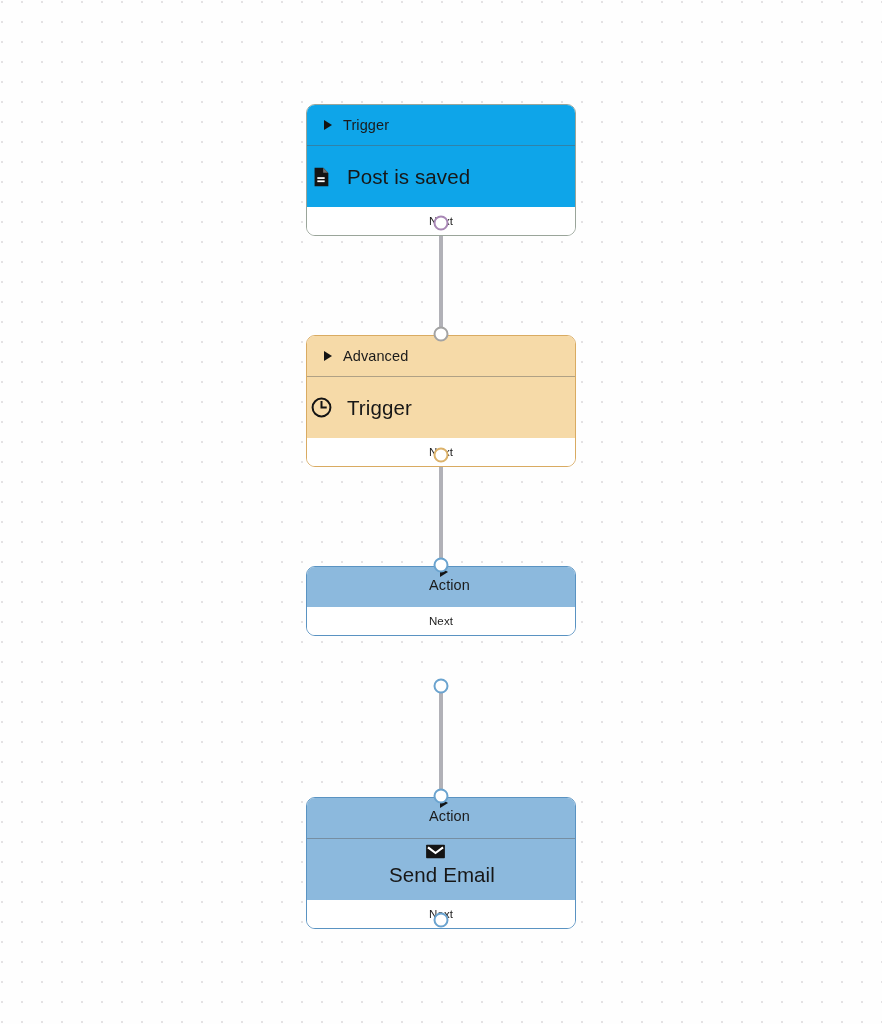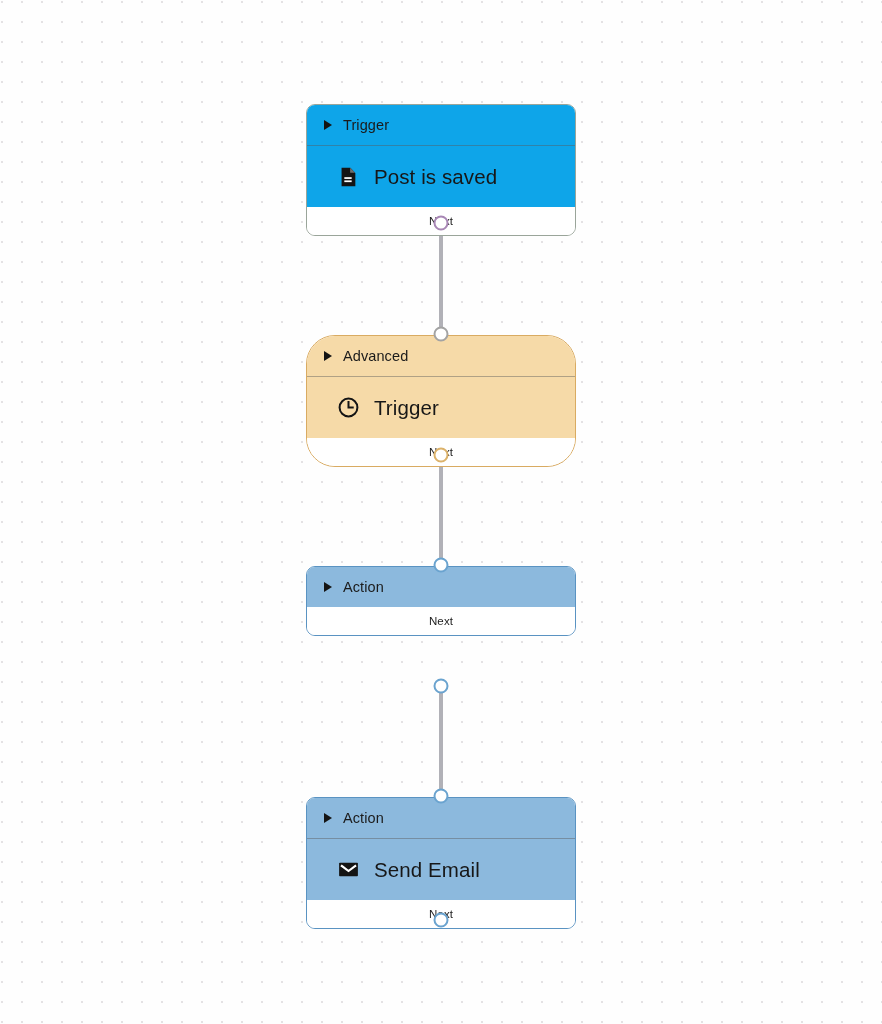--- a/index.html
+++ b/index.html
@@ -69,21 +69,21 @@
     border-left: 8px solid #141414;
     border-top: 5.5px solid transparent;
     border-bottom: 5.5px solid transparent;
     margin-right: 11px;
     flex: none;
   }
   .node-body {
     height: 62px;
     display: flex;
     align-items: center;
-    padding-left: 29px;
+    padding-left: 2px;
     border-top: 1.2px solid rgba(90,90,90,0.45);
   }
   .node-icon {
     width: 24px;
     height: 24px;
     flex: none;
     margin-right: 14px;
     display: flex;
     align-items: center;
     justify-content: center;
@@ -105,24 +105,24 @@
     letter-spacing: 0.15px;
   }
 
   
   .theme-trigger .node-header,
   .theme-trigger .node-body { background: #0ea5e9; }
   .theme-trigger { border-color: #9aa59a; }
 
   .theme-advanced .node-header,
   .theme-advanced .node-body { background: #f6daa8; }
-  .theme-advanced { border-color: #d9ab62; border-radius: 29px; }
+  .theme-advanced { border-color: #d9ab62; }
 
   .theme-action .node-header,
-  .theme-action .node-body { background: #8cb9dd; }
+  .theme-action .node-body { background: #8cb9dd; flex-direction: column; }
   .theme-action { border-color: #5a93c2; }
 
   
   .handle {
     position: absolute;
     width: 15px;
     height: 15px;
     border-radius: 50%;
     background: #ffffff;
     border: 2.2px solid #9b9b9b;

